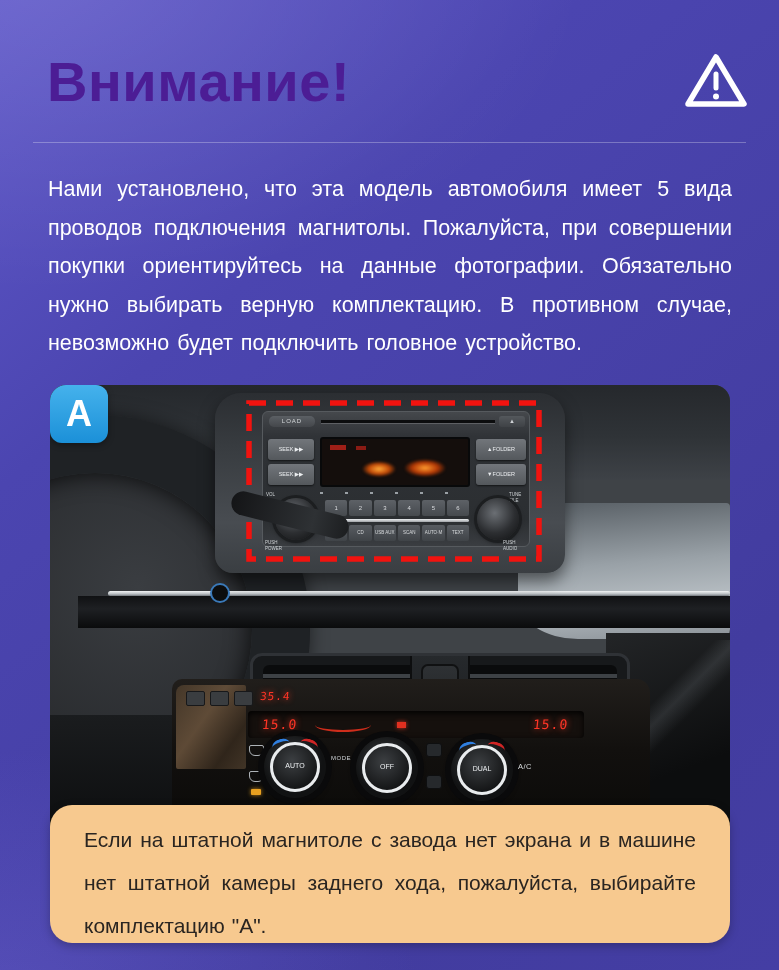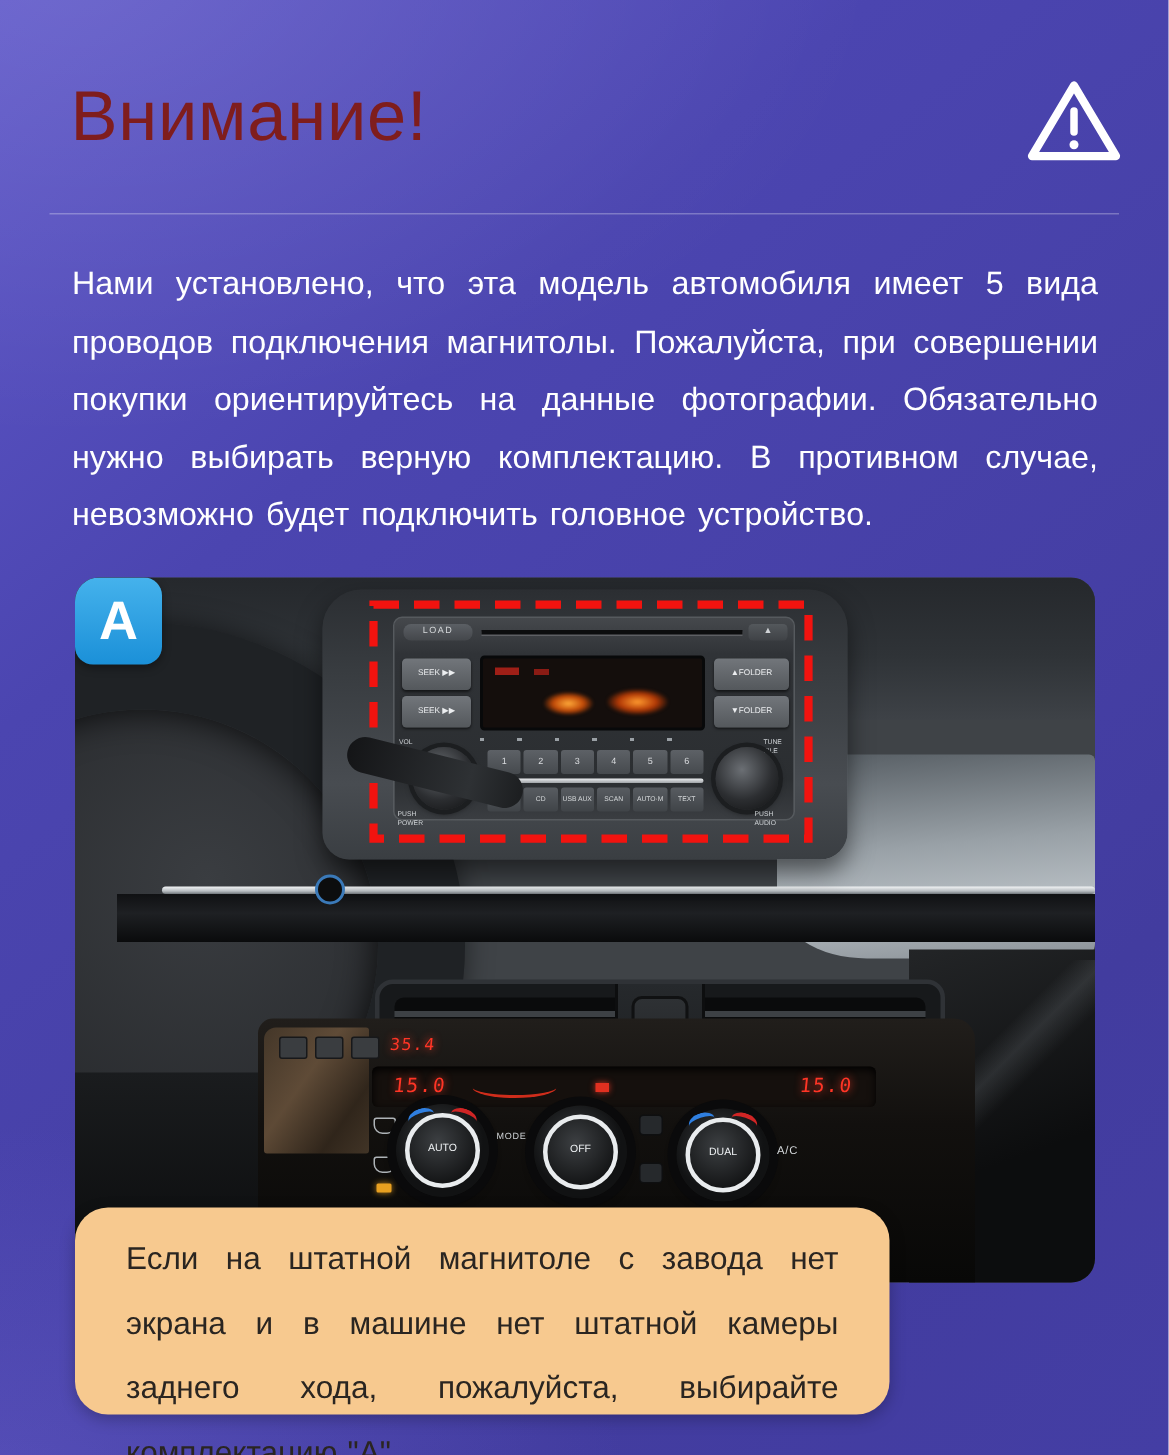--- a/index.html
+++ b/index.html
@@ -7,21 +7,21 @@
     width:779px;height:970px;overflow:hidden;position:relative;
     font-family:"Liberation Sans",sans-serif;
     background:
       radial-gradient(900px 520px at 6% -2%, rgba(255,255,255,0.10), rgba(255,255,255,0) 60%),
       radial-gradient(700px 400px at 0% 102%, rgba(130,120,235,0.25), rgba(130,120,235,0) 60%),
       linear-gradient(140deg,#5f58c9 0%,#4b45b0 30%,#423c9f 78%,#443ea4 100%);
   }
   .abs{position:absolute;}
 
   
-  .title{left:47px;top:49px;font-size:47px;font-weight:normal;color:#7f1d1d;letter-spacing:0.5px;}
+  .title{left:47px;top:49px;font-size:56px;font-weight:bold;color:#4c1d95;letter-spacing:0.5px;}
   .warn{left:683px;top:50px;width:66px;height:62px;}
   .divider{left:33px;top:142px;width:713px;height:1px;background:rgba(255,255,255,0.28);}
 
   
   .intro{left:48px;top:170px;width:684px;font-size:21.5px;line-height:38.6px;color:#ffffff;
          text-align:justify;word-spacing:2px;margin:0;}
 
   
   .photo{left:50px;top:385px;width:680px;height:470px;border-radius:16px;overflow:hidden;background:#3f4347;}
   .dash-top{left:0;top:0;width:680px;height:95px;background:linear-gradient(180deg,#25282c 0%,#2f3337 55%,#3e4247 100%);}
@@ -128,21 +128,21 @@
   .dfr{width:13px;height:9px;border:1px solid #aeb3b7;border-radius:2px 2px 6px 6px;}
   .d1{left:199px;top:360px;} .d2{left:199px;top:386px;}
   .amber{left:201px;top:404px;width:10px;height:6px;border-radius:1px;background:#e8a020;box-shadow:0 0 4px rgba(232,160,32,0.8);}
 
   
   .badge{left:0;top:0;width:58px;height:58px;border-radius:12px;display:flex;align-items:center;justify-content:center;
          background:linear-gradient(180deg,#45b2ec,#1b90d8);color:#ffffff;font-size:36px;font-weight:bold;
          box-shadow:0 2px 6px rgba(0,0,0,0.35);}
 
   
-  .note{left:50px;top:805px;width:543px;height:138px;border-radius:22px;background:#f7c98f;
+  .note{left:50px;top:805px;width:680px;height:138px;border-radius:22px;background:#f7c98f;
         box-shadow:0 3px 10px rgba(0,0,0,0.25);box-sizing:border-box;padding:13px 34px 0 34px;}
   .note p{margin:0;font-size:21px;line-height:43px;color:#2a2521;text-align:justify;word-spacing:1px;}
 </style>
 </head>
 <body>
 
 <div class="abs title">Внимание!</div>
 <div class="abs warn">
   <svg width="66" height="62" viewBox="0 0 66 62">
     <polygon points="33,7 61,54 5,54" fill="none" stroke="#ffffff" stroke-width="5.5" stroke-linejoin="round"></polygon>

